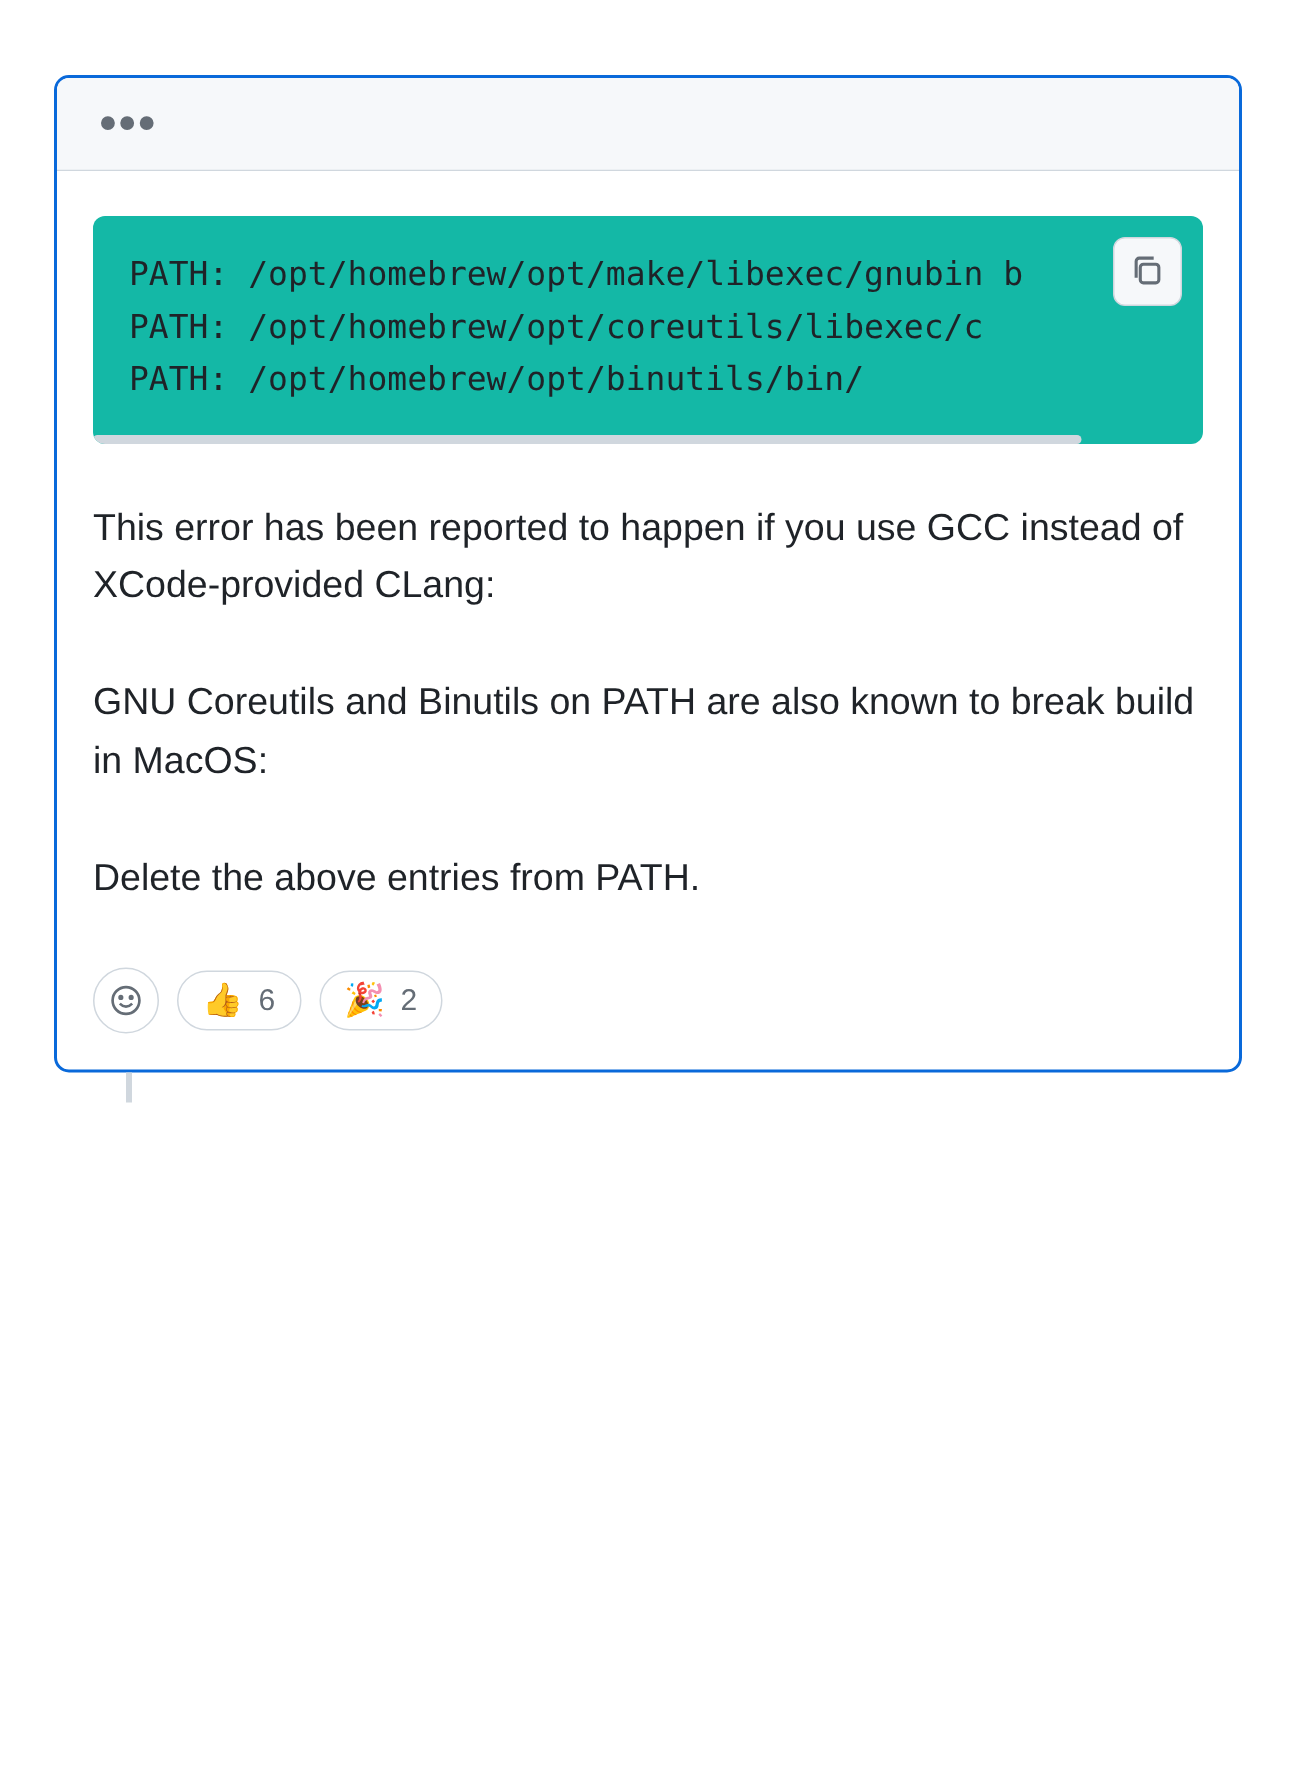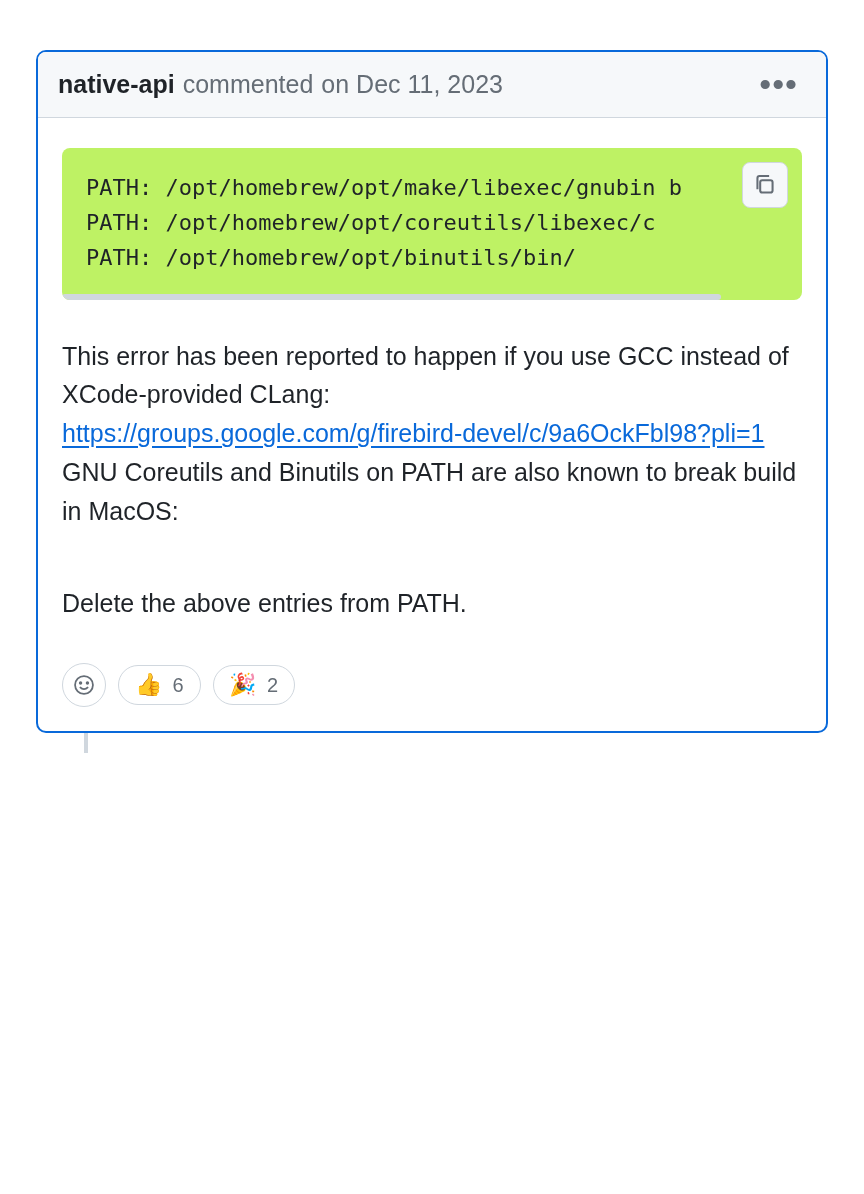--- a/index.html
+++ b/index.html
@@ -67,21 +67,21 @@
       letter-spacing: 1px;
       line-height: 0.5;
       padding: 4px 8px;
       cursor: pointer;
     }
     .comment-body {
       padding: 30px 24px 24px 24px;
     }
     .code-block-wrap {
       position: relative;
-      background: #bef264;
+      background: #14b8a6;
       border-radius: 8px;
       margin-bottom: 6px;
       overflow: hidden;
     }
     .code-block {
       font-family: ui-monospace, SFMono-Regular, "SF Mono", Menlo, Consolas, monospace;
       font-size: 22px;
       line-height: 1.6;
       color: #1f2328;
       padding: 22px 24px 18px 24px;
@@ -111,21 +111,21 @@
       width: 89%;
       margin: 0 0 0 0;
     }
     .para {
       font-size: 25px;
       line-height: 1.55;
       color: #1f2328;
       margin-top: 37px;
       overflow-wrap: break-word;
     }
-    .para-spacer { margin-top: 54px; }
+    .para-spacer { margin-top: 40px; }
     .link {
       color: #0969da;
       text-decoration: underline;
       text-decoration-color: #0969da;
       text-underline-offset: 4px;
       cursor: pointer;
       overflow-wrap: break-word;
     }
     .reactions {
       display: flex;
@@ -160,46 +160,41 @@
     .reaction-emoji { font-size: 22px; }
     .reaction-count { color: #656d76; font-size: 20px; }
   </style>
 </head>
 <body>
 
 <div style="position:relative;">
   <div class="timeline-line"></div>
   <div class="comment-card">
     <div class="comment-header">
-      <div class="header-left">
-        <span class="author">native-api</span>
-        <span class="meta-text">commented</span>
-        <span class="meta-text">on Dec 11, 2023</span>
-      </div>
       <div class="kebab">•••</div>
     </div>
 
     <div class="comment-body">
 
       <div class="code-block-wrap">
         <div class="copy-btn">
           <svg class="copy-icon-svg" viewBox="0 0 16 16" fill="none" stroke="#656d76" stroke-width="1.5">
             <rect x="4.5" y="4.5" width="9" height="9" rx="1.5"></rect>
             <path d="M2.5 11 V3 a1.5 1.5 0 0 1 1.5 -1.5 H11"></path>
           </svg>
         </div>
         <div class="code-block"><span class="code-first">PATH: /opt/homebrew/opt/make/libexec/gnubin b</span>
 <span class="code-first">PATH: /opt/homebrew/opt/coreutils/libexec/c</span>
 <span class="code-first">PATH: /opt/homebrew/opt/binutils/bin/</span></div>
         <div class="scroll-indicator"></div>
       </div>
 
       <p class="para">
         <span>This error has been reported to happen if you use GCC instead of XCode-provided CLang:</span><br>
-        <a class="link">https://groups.google.com/g/firebird-devel/c/9a6OckFbl98?pli=1</a><br>
+        <br>
         <span>GNU Coreutils and Binutils on PATH are also known to break build in MacOS:</span><br>
       </p>
 
       <p class="para para-spacer">Delete the above entries from PATH.</p>
 
       <div class="reactions">
         <div class="smile-btn">
           <svg class="smile-svg" viewBox="0 0 16 16" fill="none" stroke="#656d76" stroke-width="1.3">
             <circle cx="8" cy="8" r="6.5"></circle>
             <circle cx="5.5" cy="6.5" r="0.6" fill="#656d76"></circle>

